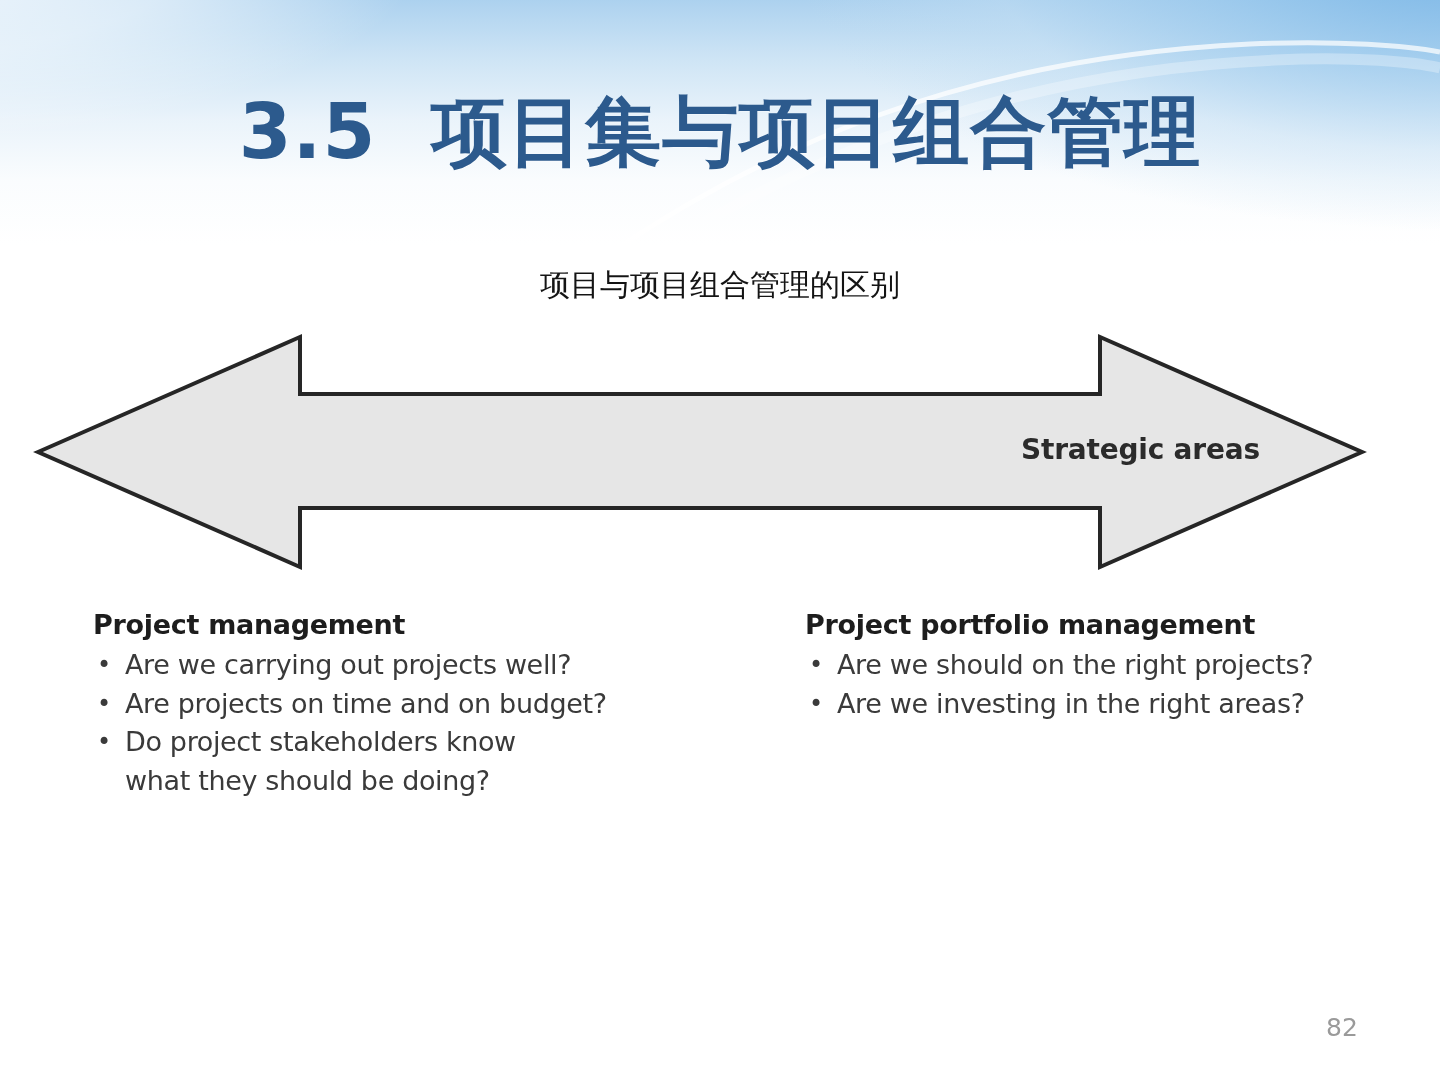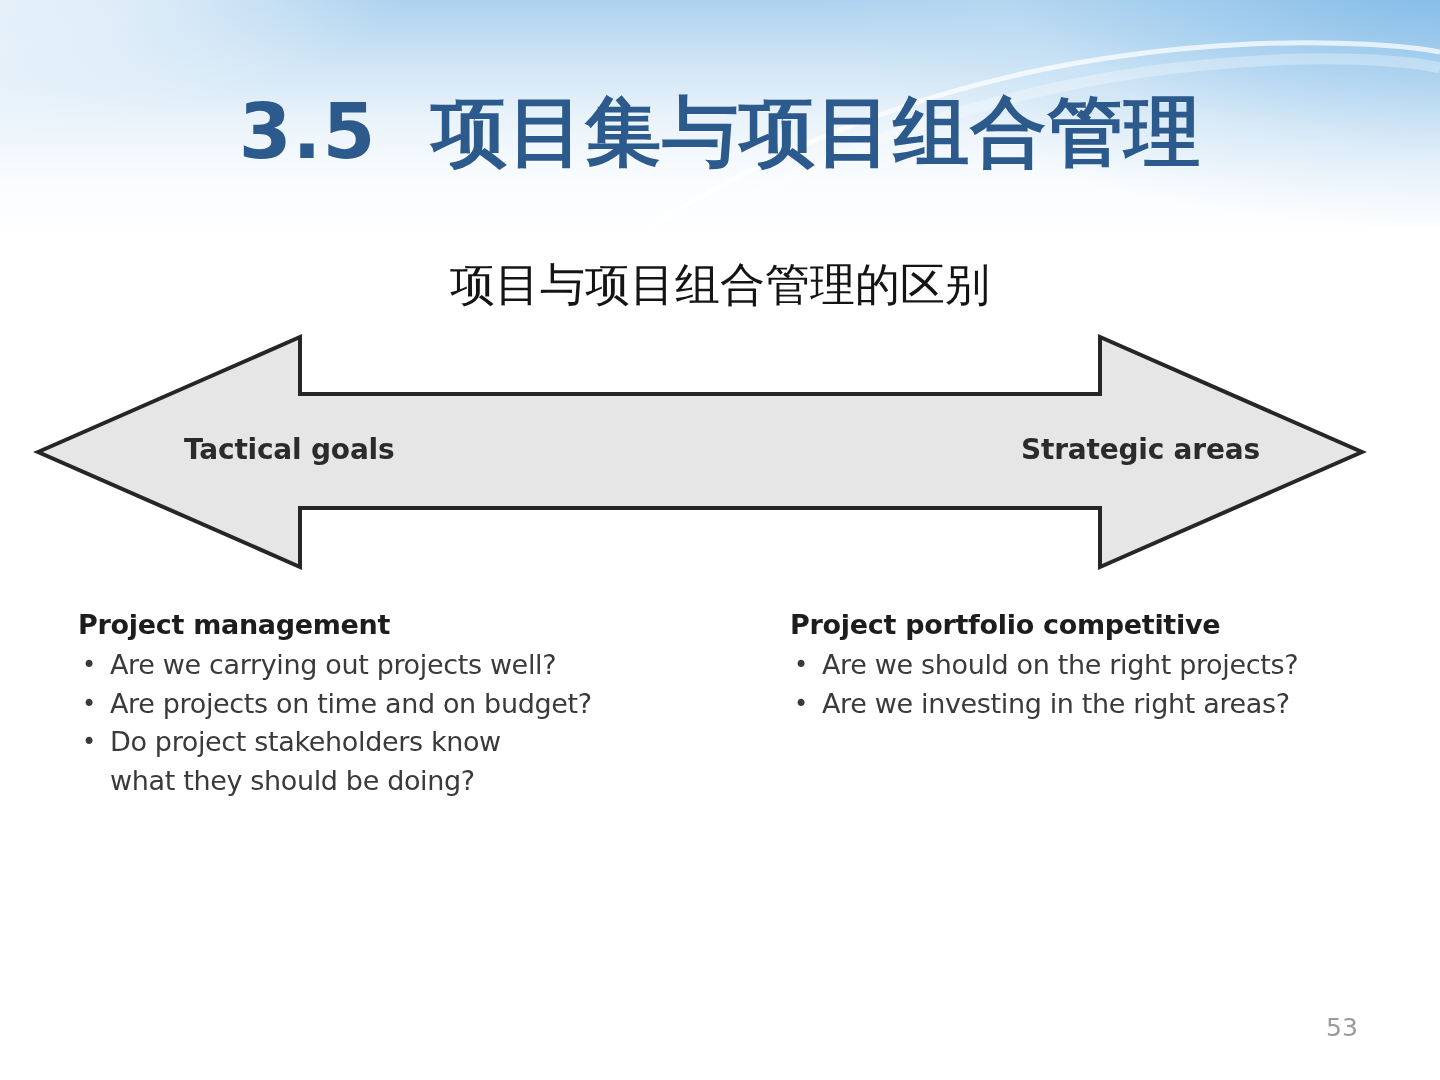--- a/index.html
+++ b/index.html
@@ -79,21 +79,21 @@
   }
 
   
   #subtitle {
     position: absolute;
     left: 0;
     top: 262px;
     width: 1440px;
     text-align: center;
     font-family: "DejaVu Sans", "Liberation Sans", sans-serif;
-    font-size: 45px;
+    font-size: 30px;
     line-height: 46px;
     color: #141414;
   }
 
   
   #diagram {
     position: absolute;
     left: 30px;
     top: 330px;
     width: 1340px;
@@ -112,20 +112,21 @@
     color: #2b2b2b;
     letter-spacing: -0.2px;
   }
   #label-left  { left: 184px; }
   #label-right { left: 1021px; }
 
   
   .col {
     position: absolute;
     top: 606px;
+    margin-left: 15px;
   }
   #col-left  { left: 78px;  width: 660px; }
   #col-right { left: 790px; width: 600px; }
 
   .col-heading {
     font-family: "DejaVu Sans", "Liberation Sans", sans-serif;
     font-weight: bold;
     font-size: 27px;
     line-height: 38px;
     color: #1d1d1d;
@@ -188,37 +189,36 @@
   <div id="title">3.5  项目集与项目组合管理</div>
 
   <div id="subtitle">项目与项目组合管理的区别</div>
 
   <div id="diagram">
     <svg width="1340" height="250" viewBox="0 0 1340 250" aria-hidden="true">
       <polygon points="8,122 270,7 270,64 1070,64 1070,7 1332,122 1070,237 1070,178 270,178 270,237" fill="#E6E6E6" stroke="#262626" stroke-width="4" stroke-linejoin="miter"></polygon>
     </svg>
   </div>
 
-  <div class="arrow-label" id="label-left">Tactical goals</div>
 
   <div class="arrow-label" id="label-right">Strategic areas</div>
 
   <div class="col" id="col-left">
     <div class="col-heading">Project management</div>
     <ul class="col-list">
       <li>Are we carrying out projects well?</li>
       <li>Are projects on time and on budget?</li>
       <li>Do project stakeholders know
 what they should be doing?</li>
     </ul>
   </div>
 
   <div class="col" id="col-right">
-    <div class="col-heading">Project portfolio competitive</div>
+    <div class="col-heading">Project portfolio management</div>
     <ul class="col-list">
       <li>Are we should on the right projects?</li>
       <li>Are we investing in the right areas?</li>
     </ul>
   </div>
 
-  <div id="page-number">53</div>
+  <div id="page-number">82</div>
 
 </div>
 
 </body></html>

